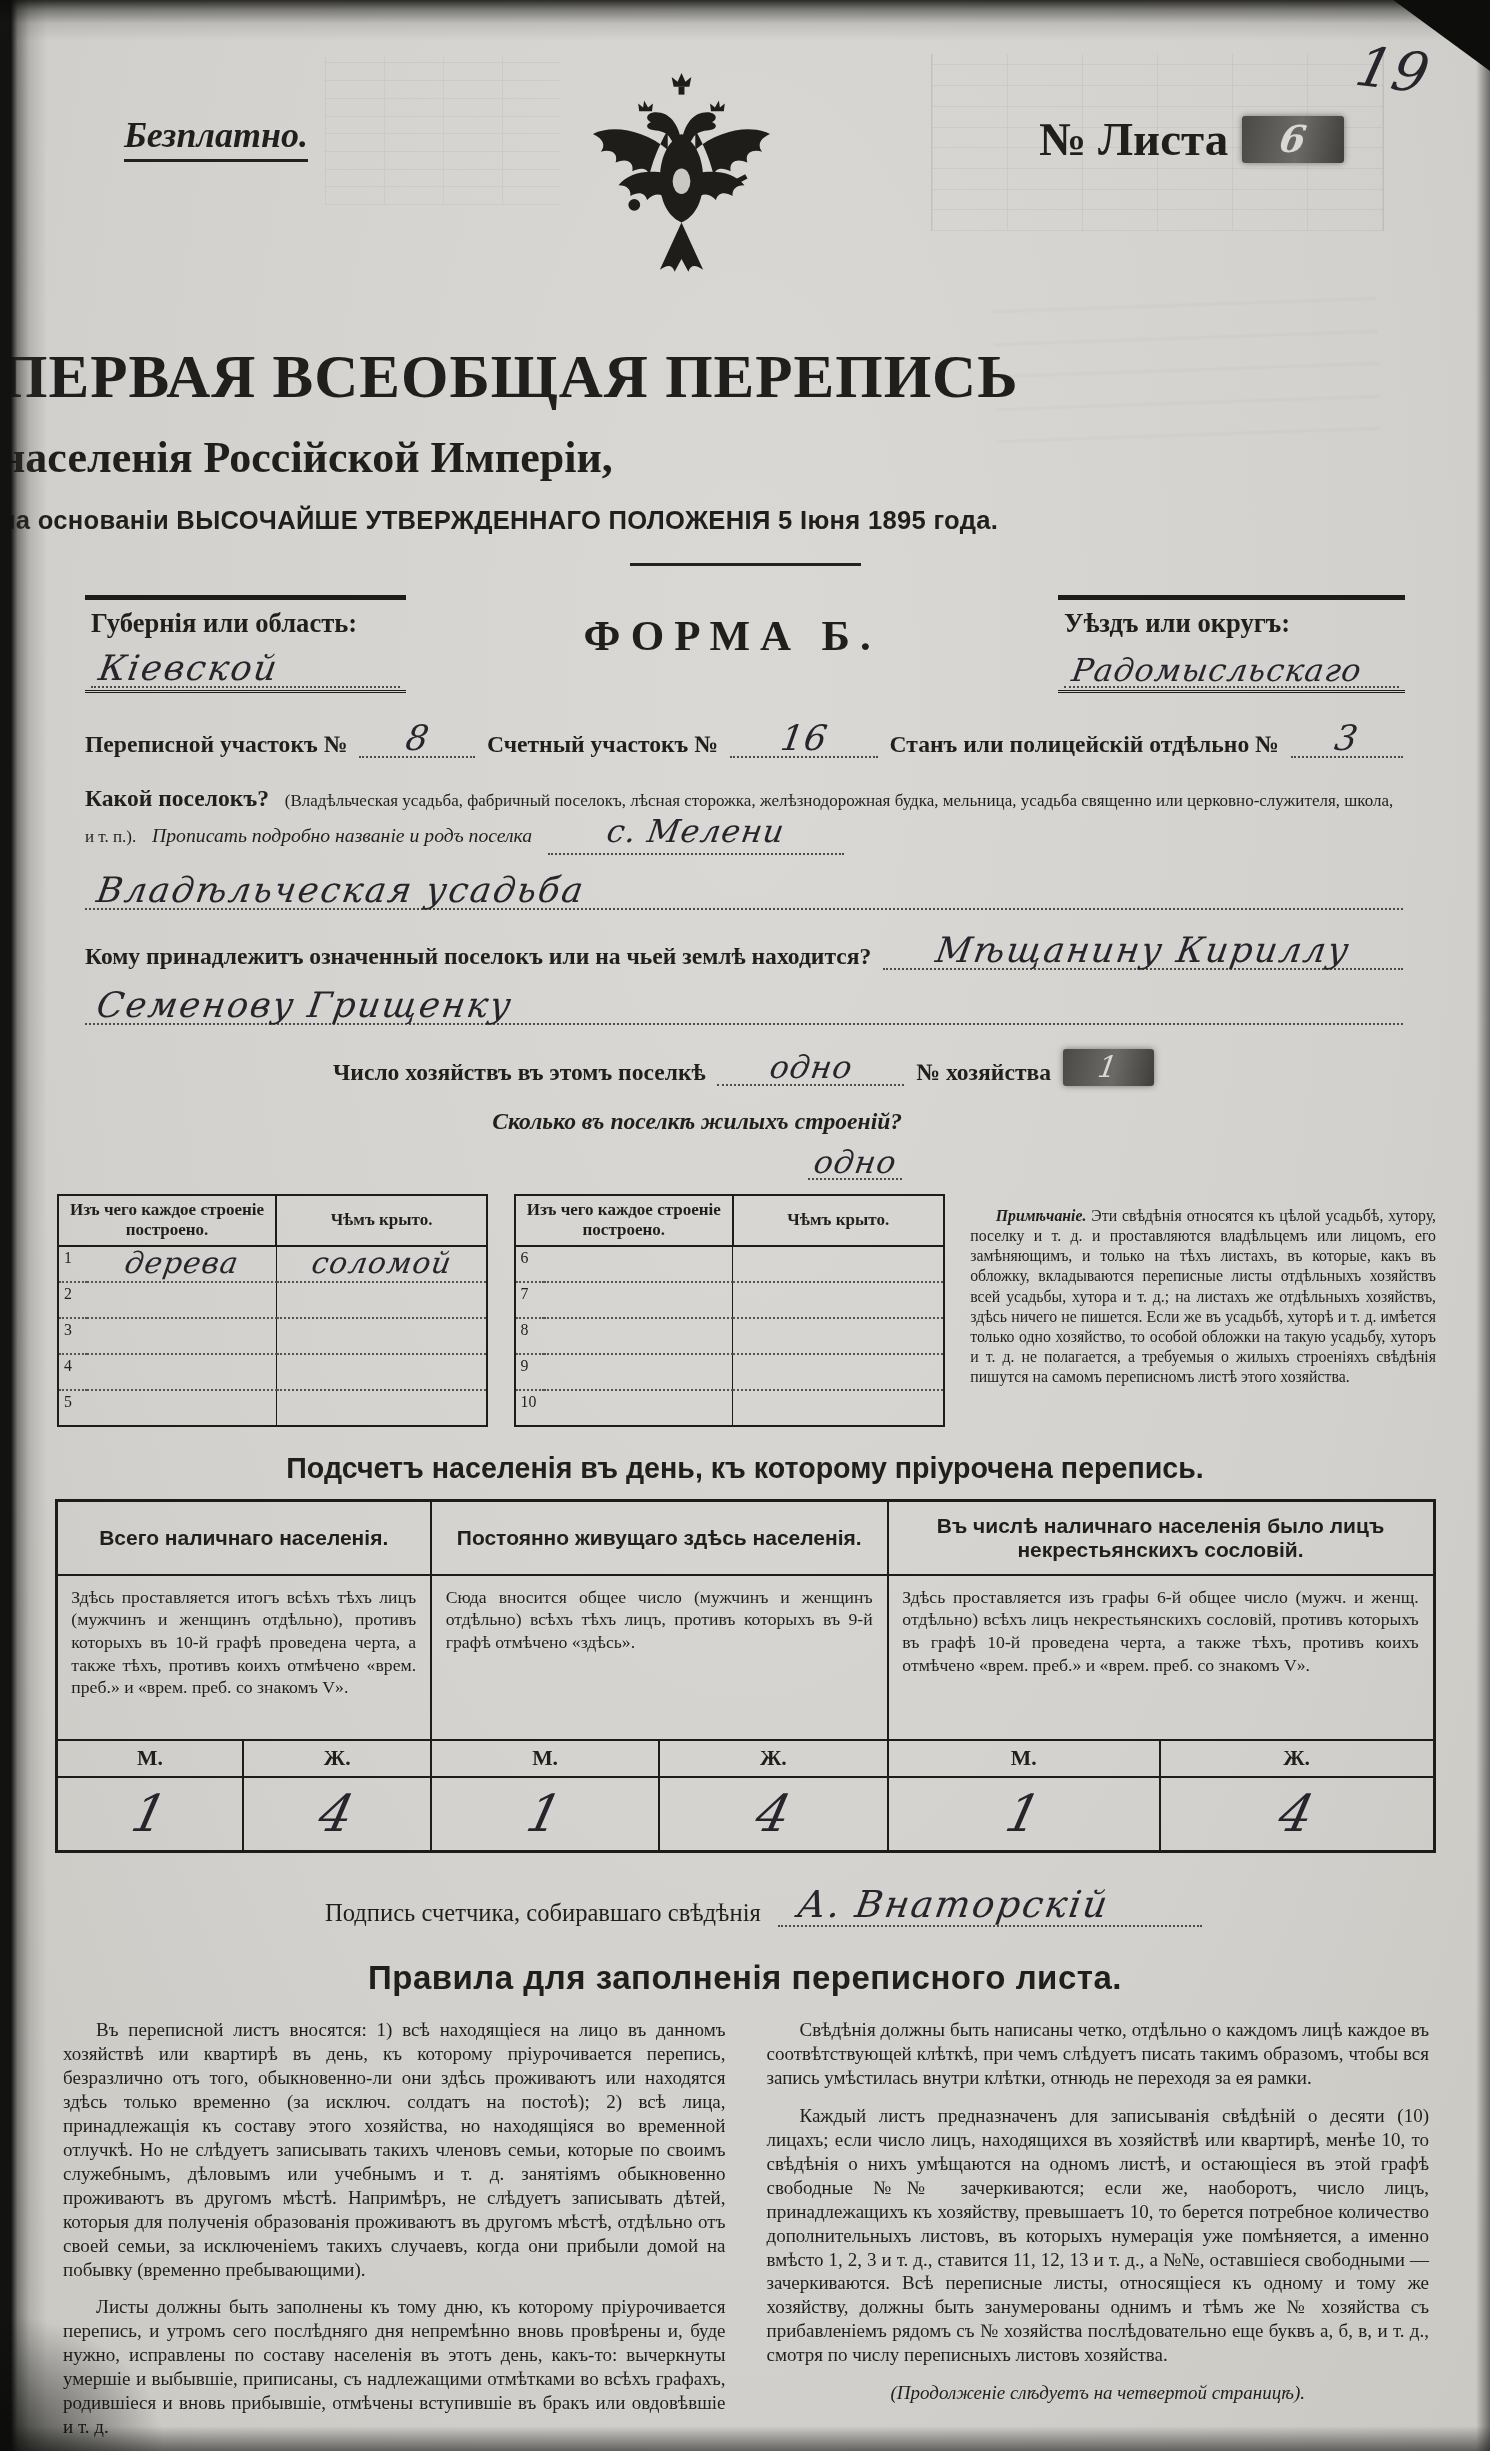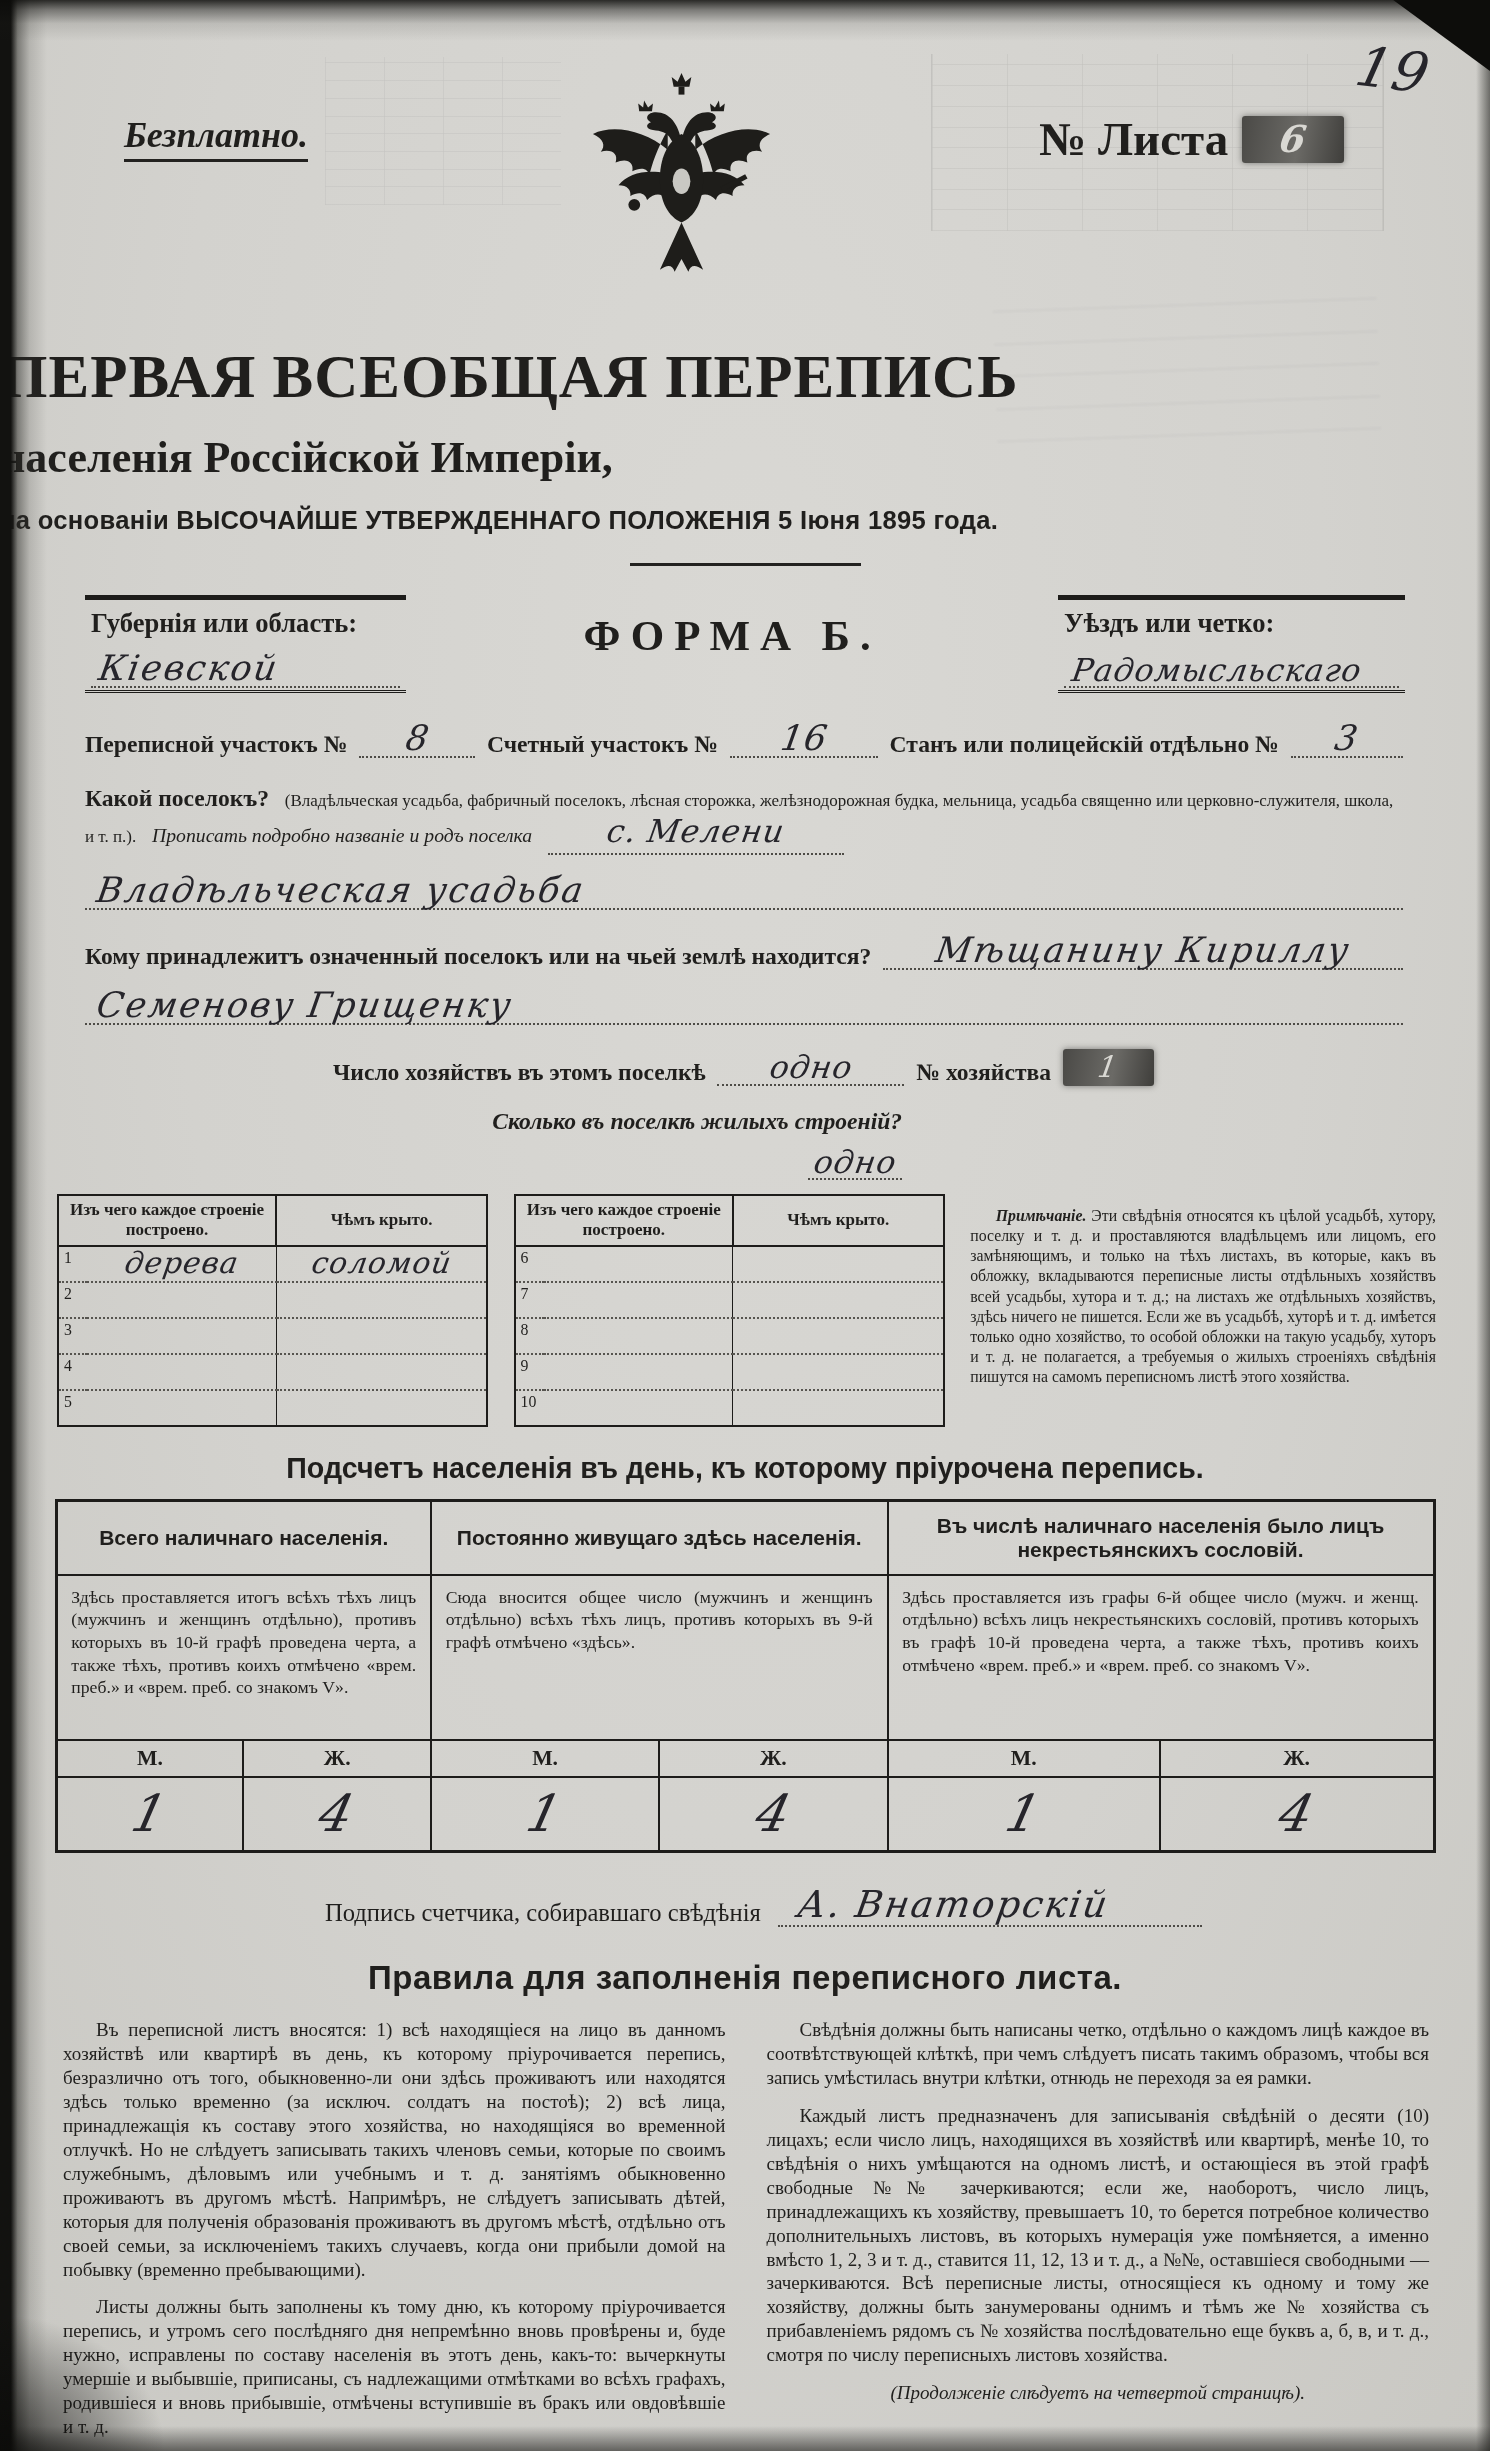--- a/index.html
+++ b/index.html
@@ -188,21 +188,21 @@
     <div class="hdr-box gub-box">
       <div class="box-label">Губернія или область:</div>
       <div class="box-fill">
         <span class="hw hw-lg">Кіевской</span>
       </div>
     </div>
     <div class="form-title">
       <div class="ft2">ФОРМА Б.</div>
     </div>
     <div class="hdr-box uezd-box">
-      <div class="box-label">Уѣздъ или четко:</div>
+      <div class="box-label">Уѣздъ или округъ:</div>
       <div class="box-fill">
         <span class="hw hw-md">Радомысльскаго</span>
       </div>
     </div>
   </div>
 
   <div class="fields">
 
     <div class="frow">
       <span class="flabel">Переписной участокъ №</span>

